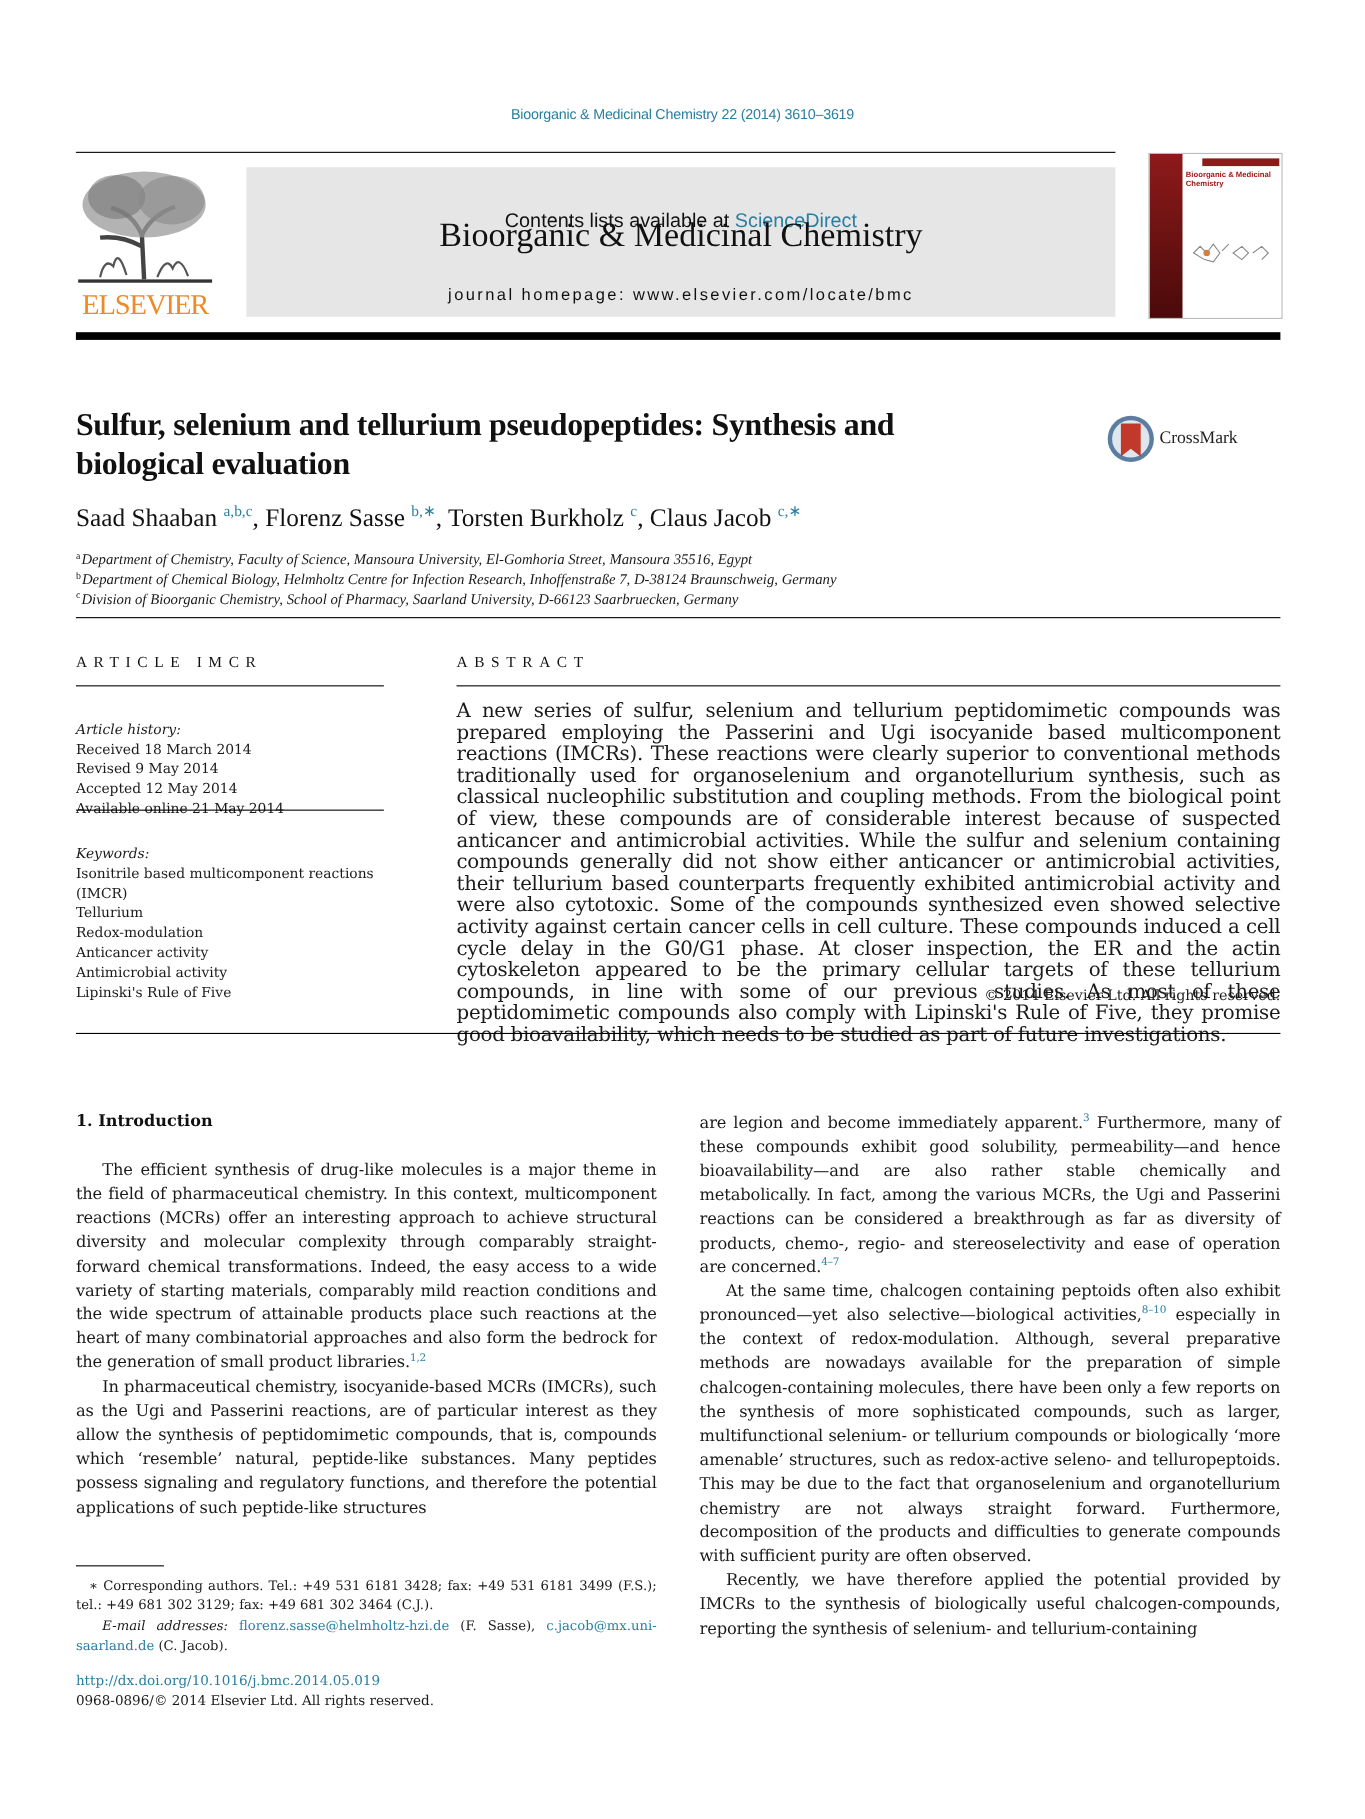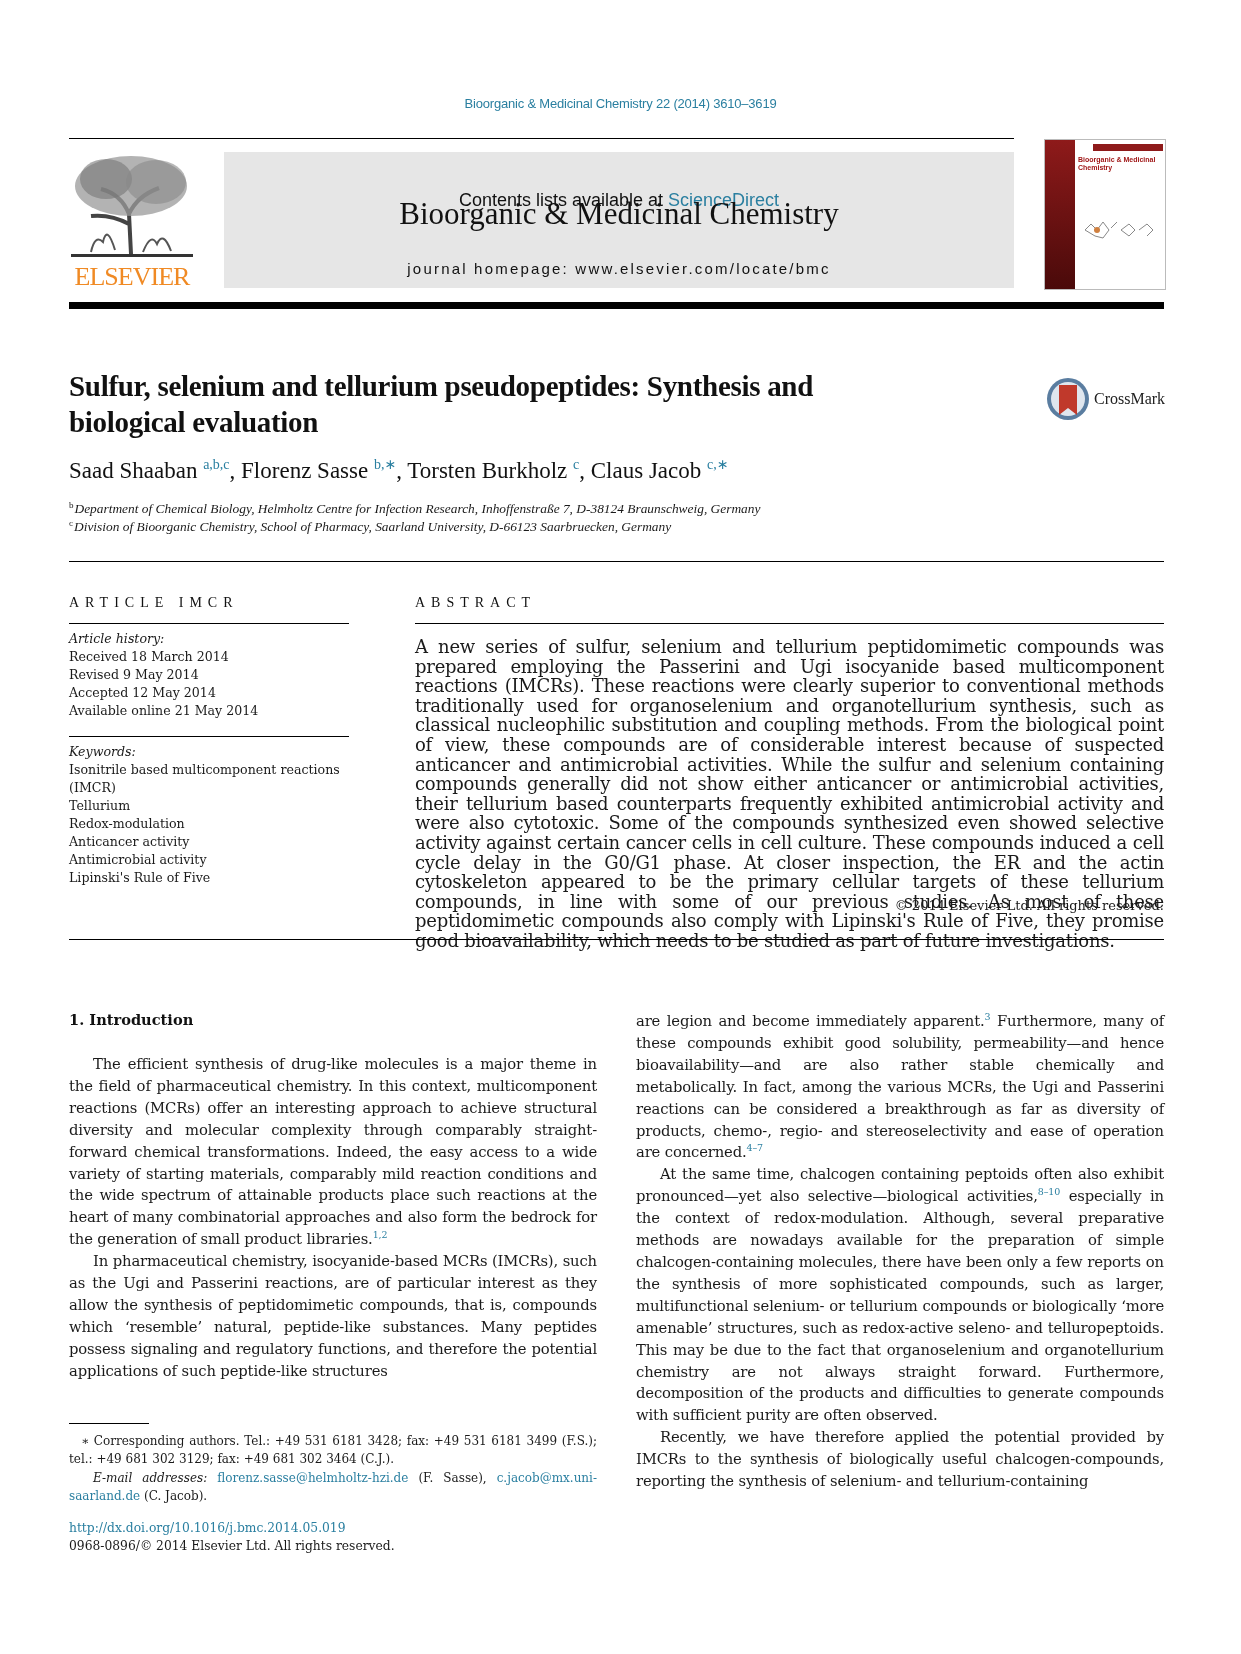--- a/index.html
+++ b/index.html
@@ -19,31 +19,31 @@
   .homepage { top: 108px; left: 0; width: 100%; text-align: center; font-family: "Liberation Sans", sans-serif; font-size: 15px; letter-spacing: 2.2px; color: #111; }
   .cover { top: 139px; left: 1044px; width: 120px; height: 149px; border: 1px solid #bbb; background: #fff; overflow: hidden; }
   .cover-band { position: absolute; left: 0; top: 0; width: 30px; height: 100%; background: linear-gradient(#8e1a1a, #4a0a0a); }
   .cover-topbar { position: absolute; left: 48px; top: 4px; width: 70px; height: 7px; background: #8e1a1a; }
   .cover-title { position: absolute; left: 33px; top: 16px; width: 85px; font-family: "Liberation Sans", sans-serif; font-size: 7px; font-weight: bold; color: #a01818; line-height: 8px; }
   .cover-mol { position: absolute; left: 36px; top: 70px; width: 78px; height: 36px; }
   .thick-bar { top: 302px; left: 69px; width: 1095px; height: 7px; background: #000; }
 
   
   .title { top: 368px; left: 69px; width: 840px; font-family: "Liberation Serif", serif; font-weight: bold; font-size: 29px; line-height: 36px; color: #111; letter-spacing: -0.3px; }
-  .crossmark { top: 377px; left: 1046px; width: 120px; height: 46px; }
+  .crossmark { top: 377px; left: 1006px; width: 120px; height: 46px; }
   .crossmark-label { position: absolute; left: 48px; top: 13px; font-family: "Liberation Serif", serif; font-size: 16px; color: #222; }
   .authors { top: 458px; left: 69px; font-family: "Liberation Serif", serif; font-size: 23px; color: #111; white-space: nowrap; }
   .authors sup { font-size: 14px; color: #2a7fa0; vertical-align: 9px; line-height: 0; }
   .affils { top: 500px; left: 69px; font-family: "Liberation Serif", serif; font-style: italic; font-size: 13.4px; line-height: 18px; color: #1a1a1a; }
   .affils sup { font-style: normal; font-size: 9px; vertical-align: 5px; line-height: 0; margin-right: 1px; }
   .rule { height: 1px; background: #000; }
 
   
   .spaced-heading { font-family: "Liberation Serif", serif; font-size: 14px; letter-spacing: 6px; color: #111; }
-  .info-col { left: 69px; width: 280px; font-family: "DejaVu Serif", serif; font-size: 12.6px; line-height: 18px; color: #1a1a1a; }
+  .info-col { left: 69px; width: 280px; font-family: "DejaVu Serif", serif; font-size: 12.6px; line-height: 18px; color: #1a1a1a; margin-top: 24px; }
   .info-col .lbl { font-style: italic; }
   .abstract-text { top: 637px; left: 415px; width: 749px; font-family: "DejaVu Serif", serif; font-size: 18px; line-height: 19.6px; text-align: justify; color: #1a1a1a; letter-spacing: -0.25px; }
   .abstract-copy { top: 898px; left: 415px; width: 749px; text-align: right; font-family: "DejaVu Serif", serif; font-size: 13px; }
 
   
   .section-heading { top: 1011px; left: 69px; font-family: "DejaVu Serif", serif; font-weight: bold; font-size: 14.6px; color: #111; }
   .col { font-family: "DejaVu Serif", serif; font-size: 14.8px; line-height: 21.9px; text-align: justify; color: #1a1a1a; letter-spacing: -0.15px; }
   .col p { margin: 0; text-indent: 24px; }
   .col p.noindent { text-indent: 0; }
   .col sup { font-size: 9.5px; color: #2a7fa0; vertical-align: 6px; line-height: 0; }
@@ -108,20 +108,21 @@
 </div>
 
 <div class="abs authors">
   <span>Saad Shaaban</span>&nbsp;<sup>a,b,c</sup>,
   <span>Florenz Sasse</span>&nbsp;<sup>b,∗</sup>,
   <span>Torsten Burkholz</span>&nbsp;<sup>c</sup>,
   <span>Claus Jacob</span>&nbsp;<sup>c,∗</sup>
 </div>
 
 <div class="abs affils">
+  <div><sup>a</sup><span>Department of Chemistry, Faculty of Science, Mansoura University, El-Gomhoria Street, Mansoura 35516, Egypt</span></div>
   <div><sup>b</sup><span>Department of Chemical Biology, Helmholtz Centre for Infection Research, Inhoffenstraße 7, D-38124 Braunschweig, Germany</span></div>
   <div><sup>c</sup><span>Division of Bioorganic Chemistry, School of Pharmacy, Saarland University, D-66123 Saarbruecken, Germany</span></div>
 </div>
 
 <div class="abs rule" style="top:561px;left:69px;width:1095px;"></div>
 
 <div class="abs spaced-heading" style="top:595px;left:69px;">ARTICLE IMCR</div>
 <div class="abs rule" style="top:623px;left:69px;width:280px;"></div>
 <div class="abs info-col" style="top:630px;">
   <div class="lbl">Article history:</div>

